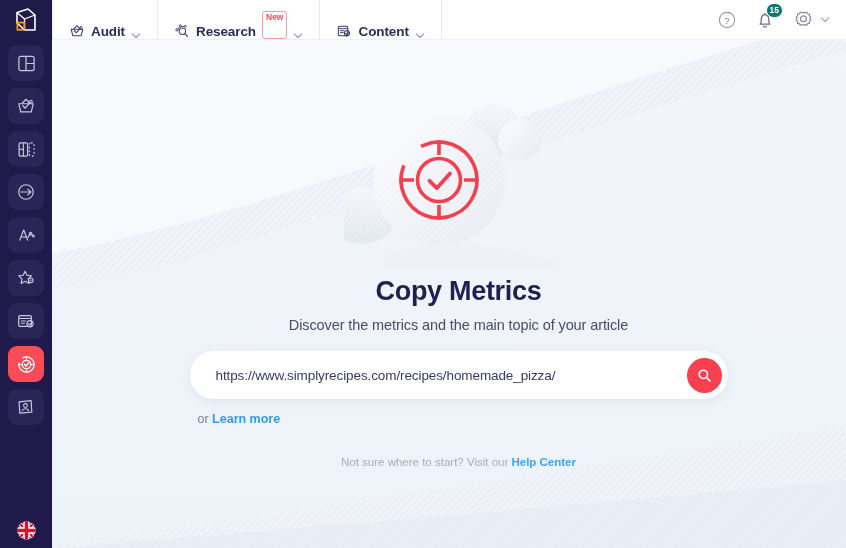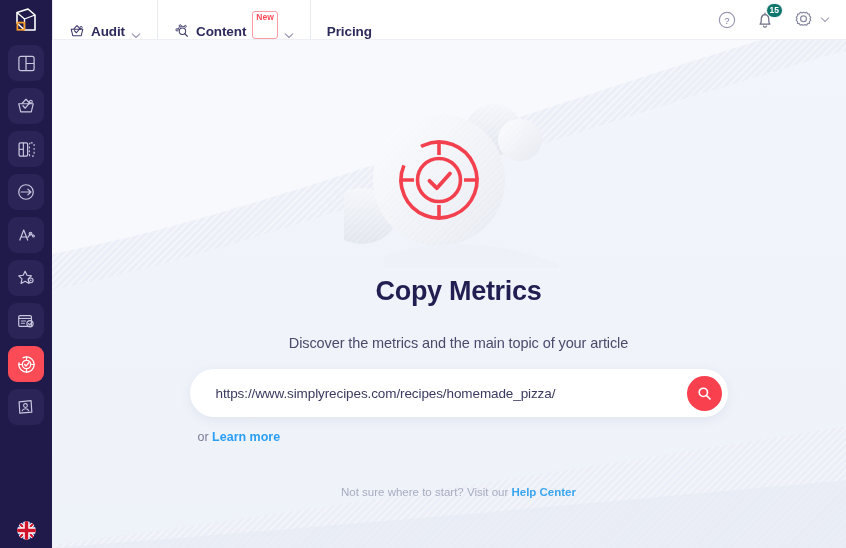--- a/index.html
+++ b/index.html
@@ -97,21 +97,21 @@
     display: flex; flex-direction: column; align-items: center; padding-left: 19px;
   }
   .hero { position: relative; width: 230px; height: 180px; margin-top: 48px; }
   .hero svg { position: absolute; top: 0; left: 0; }
 
   .title {
     font-size: 27px; font-weight: bold; color: #211e52;
     letter-spacing: -0.3px; margin-top: 8px;
   }
   .subtitle {
-    font-size: 14.5px; color: #4b4a6b; margin-top: 28px;
+    font-size: 14.5px; color: #4b4a6b; margin-top: 10px;
     letter-spacing: -0.1px;
   }
 
   .search-wrap {
     margin-top: 18px;
     width: 538px; height: 48px;
     background: #fff; border-radius: 26px;
     box-shadow: 0 3px 12px rgba(60,70,120,0.08);
     display: flex; align-items: center;
     padding: 0 6px 0 26px;
@@ -131,21 +131,21 @@
   }
 
   .or-row {
     width: 538px; margin-top: 13px; padding-left: 8px;
     font-size: 12.5px; color: #7b7e93;
   }
   .link { color: #2c9ef4; font-weight: bold; cursor: pointer; }
   .link-footer { color: #3aa5f0; font-weight: bold; cursor: pointer; }
 
   .footer-note {
-    margin-top: 42px;
+    margin-top: 30px;
     font-size: 11.5px; color: #a7adc0;
   }
 </style>
 </head>
 <body>
 
 <div id="app">
 
   <div class="sidebar">
 
@@ -276,31 +276,41 @@
 
       <div class="nav-item">
         <svg width="16" height="16" viewBox="0 0 22 22">
           <circle cx="11.6" cy="11.4" r="4.4" fill="none" stroke="#3b3769" stroke-width="1.4"></circle>
           <path d="M14.8 14.6 L18.4 18.2" stroke="#3b3769" stroke-width="1.6" stroke-linecap="round"></path>
           <circle cx="4.2" cy="9.4" r="1.6" fill="none" stroke="#3b3769" stroke-width="1.3"></circle>
           <circle cx="8.6" cy="4" r="1.5" fill="none" stroke="#3b3769" stroke-width="1.3"></circle>
           <circle cx="15.6" cy="4.6" r="1.3" fill="none" stroke="#3b3769" stroke-width="1.2"></circle>
           <path d="M5.6 8.4 L7.6 5.3 M10 4.6 L14.4 4.8" stroke="#3b3769" stroke-width="1.2"></path>
         </svg>
-        <span class="nav-label">Content</span>
+        <span class="nav-label">Research</span>
         <span class="badge-new">New</span>
         <svg class="chev" width="10" height="7" viewBox="0 0 12 8">
           <path d="M1.5 2 L6 6.4 L10.5 2" fill="none" stroke="#9a98b8" stroke-width="1.4" stroke-linecap="round" stroke-linejoin="round"></path>
         </svg>
       </div>
 
-
-      <div class="nav-item no-border">
-        <span class="nav-label">Pricing</span>
-      </div>
+      <div class="nav-item">
+        <svg width="16" height="16" viewBox="0 0 22 22">
+          <rect x="3.2" y="4.4" width="13" height="13" rx="1.5" fill="none" stroke="#3b3769" stroke-width="1.4"></rect>
+          <path d="M3.2 7.8 L16.2 7.8" stroke="#3b3769" stroke-width="1.3"></path>
+          <path d="M6 10.6 L11.2 10.6 M6 13.2 L10 13.2" stroke="#3b3769" stroke-width="1.3" stroke-linecap="round"></path>
+          <circle cx="15" cy="14.2" r="3.6" fill="none" stroke="#3b3769" stroke-width="1.4"></circle>
+          <path d="M13.3 14.2 L14.6 15.6 L16.9 12.9" fill="none" stroke="#3b3769" stroke-width="1.4" stroke-linecap="round" stroke-linejoin="round"></path>
+        </svg>
+        <span class="nav-label">Content</span>
+        <svg class="chev" width="10" height="7" viewBox="0 0 12 8">
+          <path d="M1.5 2 L6 6.4 L10.5 2" fill="none" stroke="#9a98b8" stroke-width="1.4" stroke-linecap="round" stroke-linejoin="round"></path>
+        </svg>
+      </div>
+
 
       <div class="topbar-spacer"></div>
 
       <div class="top-actions">
 
         <div class="icon-btn">
           <svg width="20" height="20" viewBox="0 0 22 22">
             <circle cx="11" cy="11" r="8.4" fill="none" stroke="#9a9ab2" stroke-width="1.3"></circle>
             <text x="11" y="15" text-anchor="middle" font-family="Liberation Sans, sans-serif" font-size="10.5" fill="#7d7d98">?</text>
           </svg>

